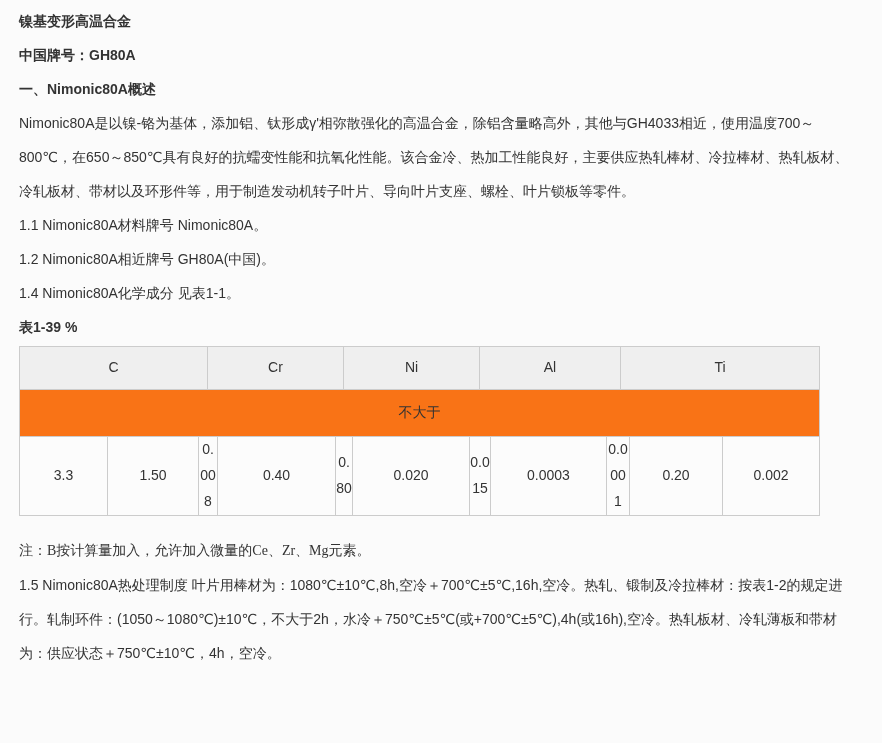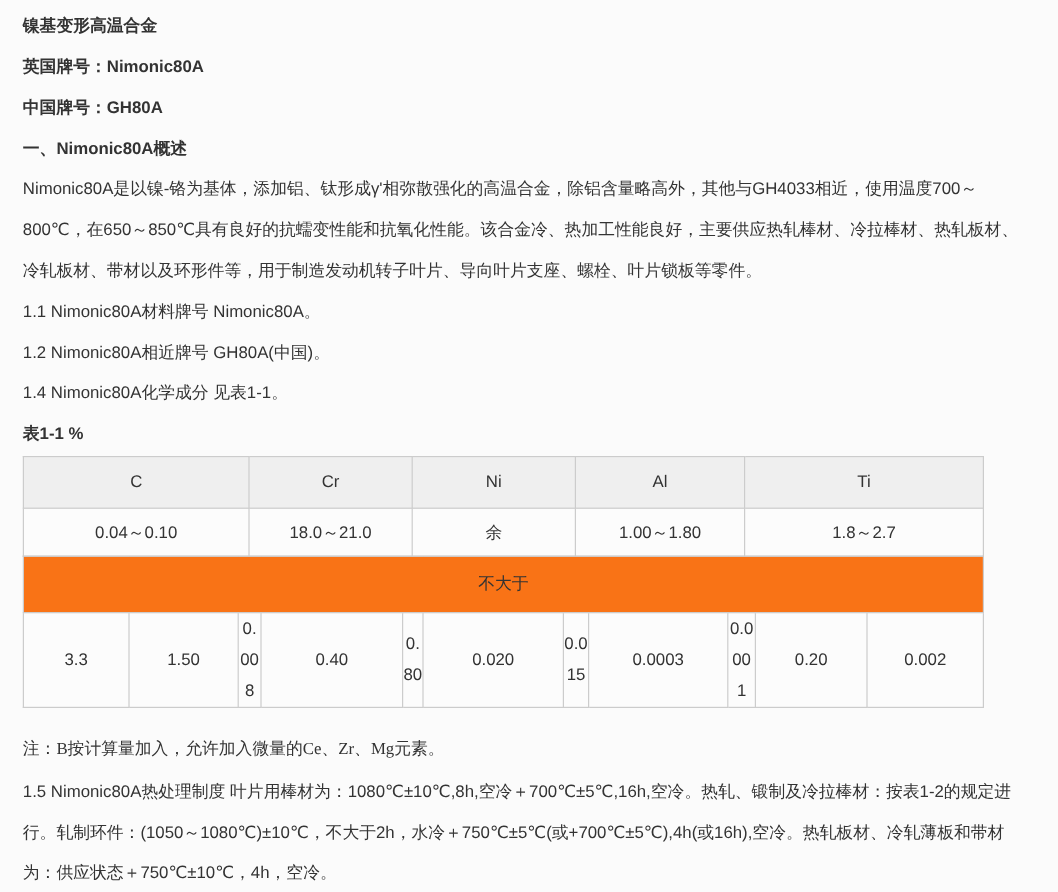--- a/index.html
+++ b/index.html
@@ -50,55 +50,47 @@
   tr.r5 td { height: 58px; }
 
   .after-table { margin-top: 18px; font-family: Liberation Serif, serif; }
 </style>
 </head>
 <body>
 
 <div class="page">
 
   <p class="bold">镍基变形高温合金</p>
-  <p class="bold">英国牌号：Nimonic80A</p>
   <p class="bold">中国牌号：GH80A</p>
   <p class="bold">一、Nimonic80A概述</p>
 
   <p>Nimonic80A是以镍-铬为基体，添加铝、钛形成γ'相弥散强化的高温合金，除铝含量略高外，其他与GH4033相近，使用温度700～800℃，在650～850℃具有良好的抗蠕变性能和抗氧化性能。该合金冷、热加工性能良好，主要供应热轧棒材、冷拉棒材、热轧板材、冷轧板材、带材以及环形件等，用于制造发动机转子叶片、导向叶片支座、螺栓、叶片锁板等零件。</p>
 
   <p>1.1 Nimonic80A材料牌号 Nimonic80A。</p>
   <p>1.2 Nimonic80A相近牌号 GH80A(中国)。</p>
   <p>1.4 Nimonic80A化学成分 见表1-1。</p>
 
-  <p class="caption">表1-1 %</p>
+  <p class="caption">表1-39 %</p>
 
   <div class="tbl-wrap">
     <table class="t t-top">
       <colgroup>
         <col style="width:188px">
           <col style="width:136px">
           <col style="width:136px">
           <col style="width:141px">
           <col style="width:199px">
       </colgroup>
       <tbody>
         <tr class="r-head r1">
           <td>C</td>
           <td>Cr</td>
           <td>Ni</td>
           <td>Al</td>
           <td>Ti</td>
-        </tr>
-        <tr class="r-val r2">
-          <td>0.04～0.10</td>
-          <td>18.0～21.0</td>
-          <td>余</td>
-          <td>1.00～1.80</td>
-          <td>1.8～2.7</td>
         </tr>
       </tbody>
     </table>
     <table class="t t-bot">
       <colgroup>
         <col style="width:88px">
           <col style="width:91px">
           <col style="width:19px">
           <col style="width:118px">
           <col style="width:17px">

